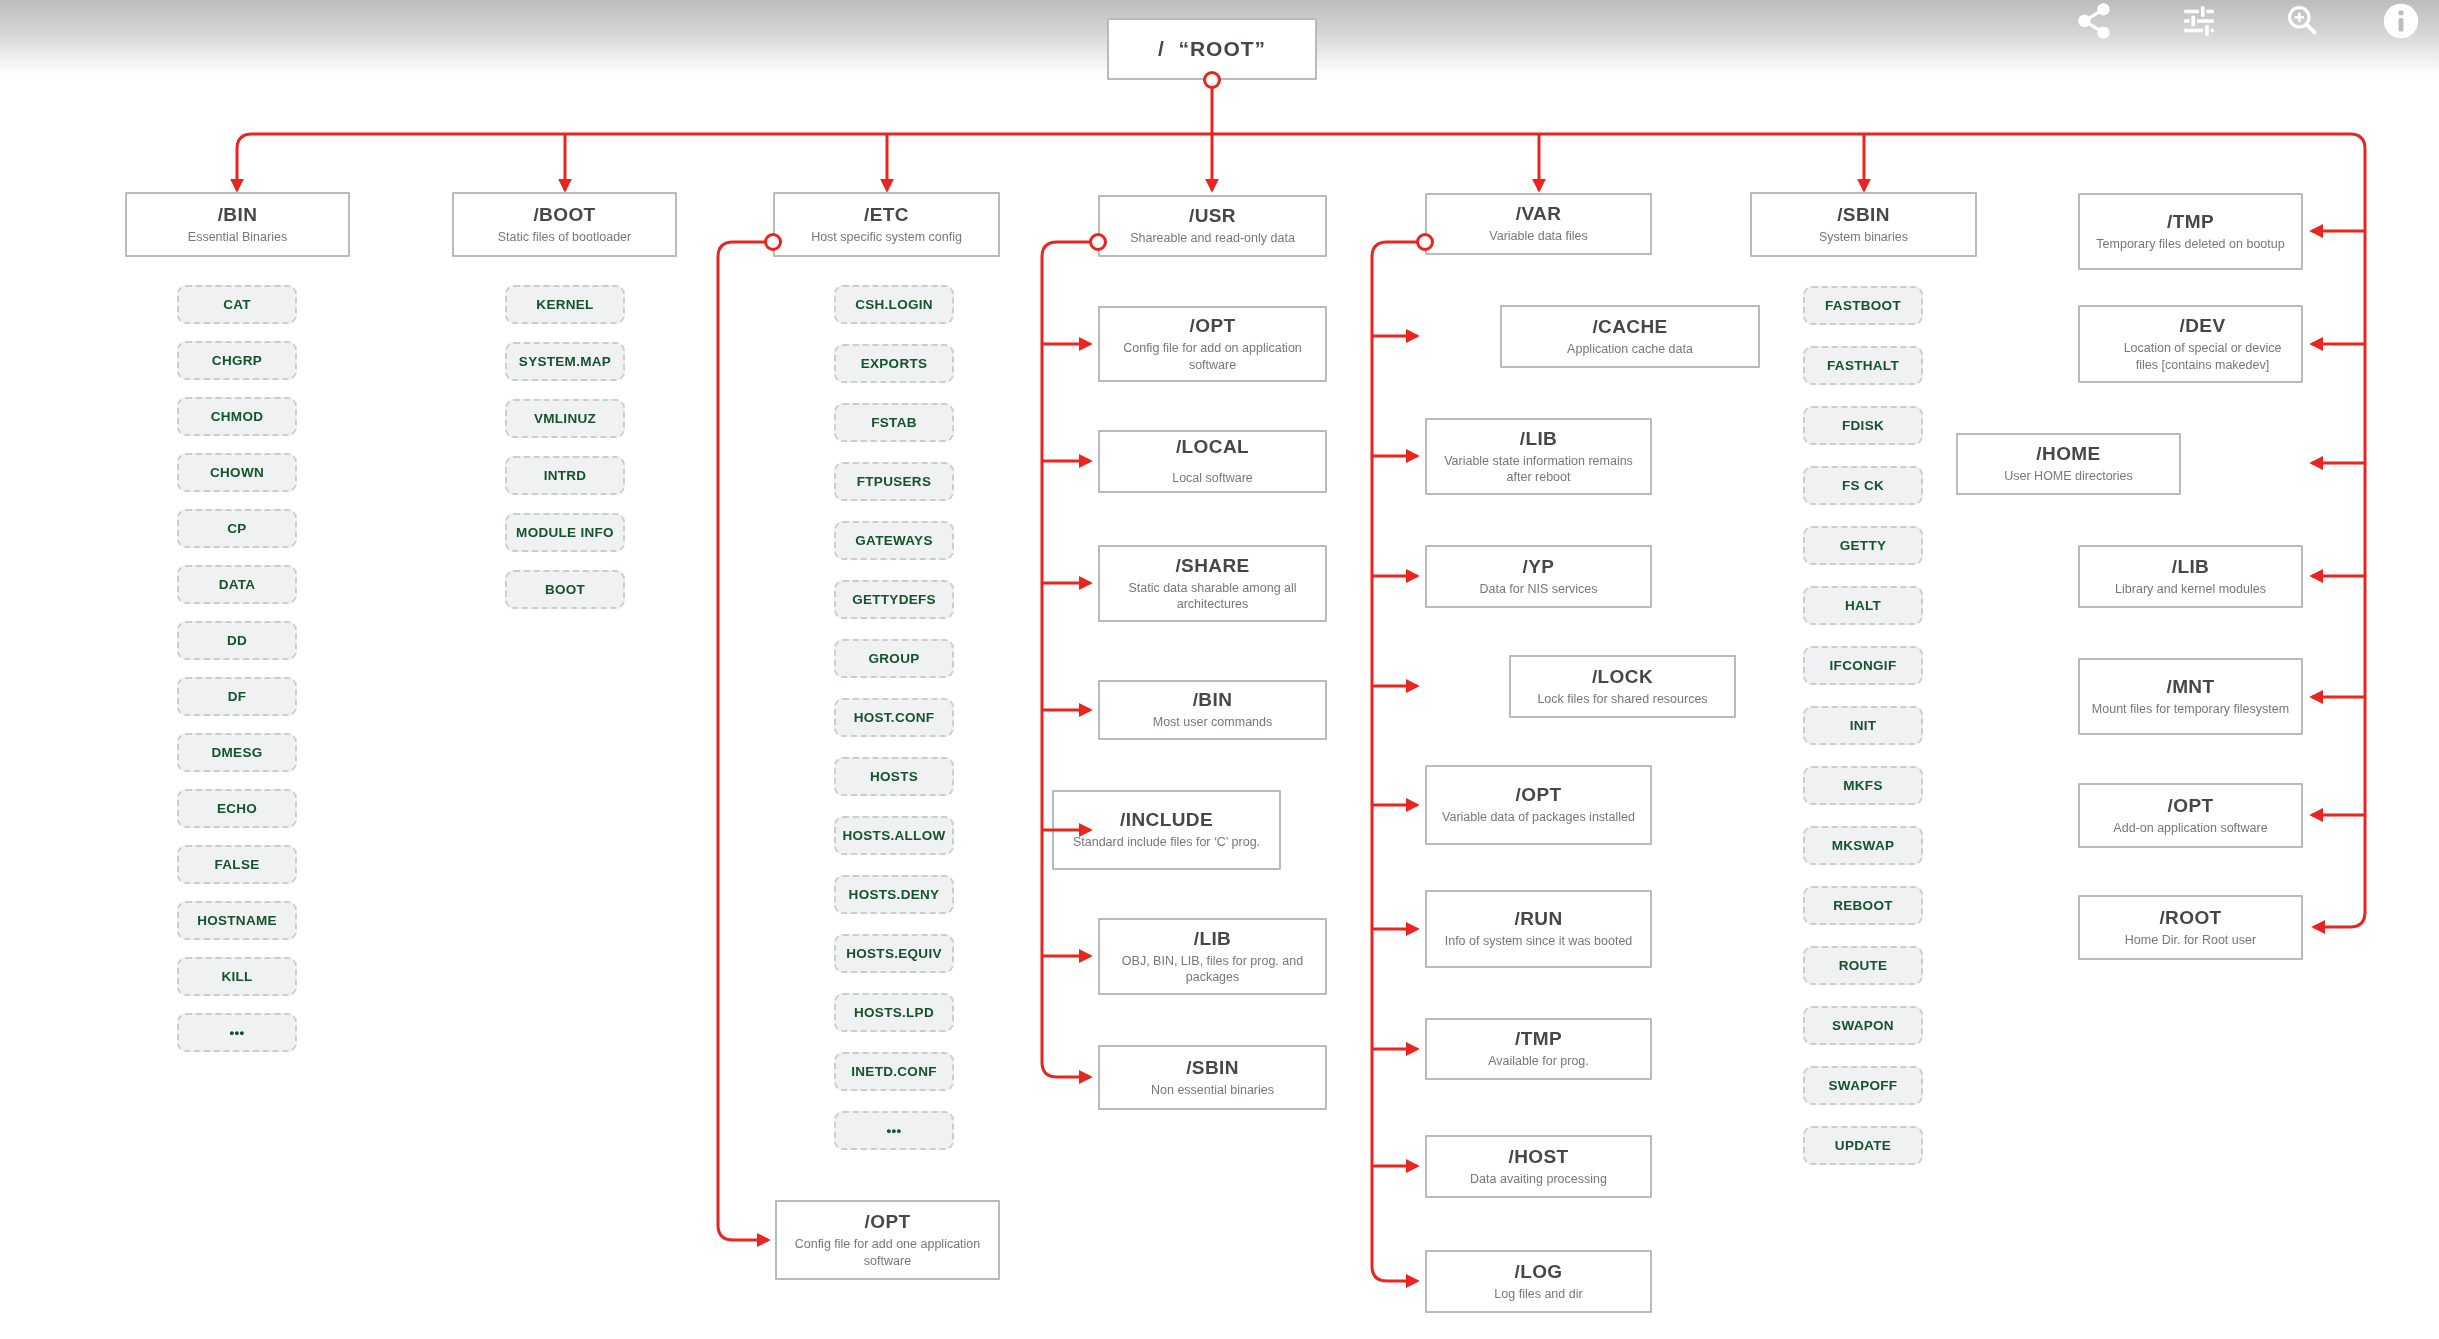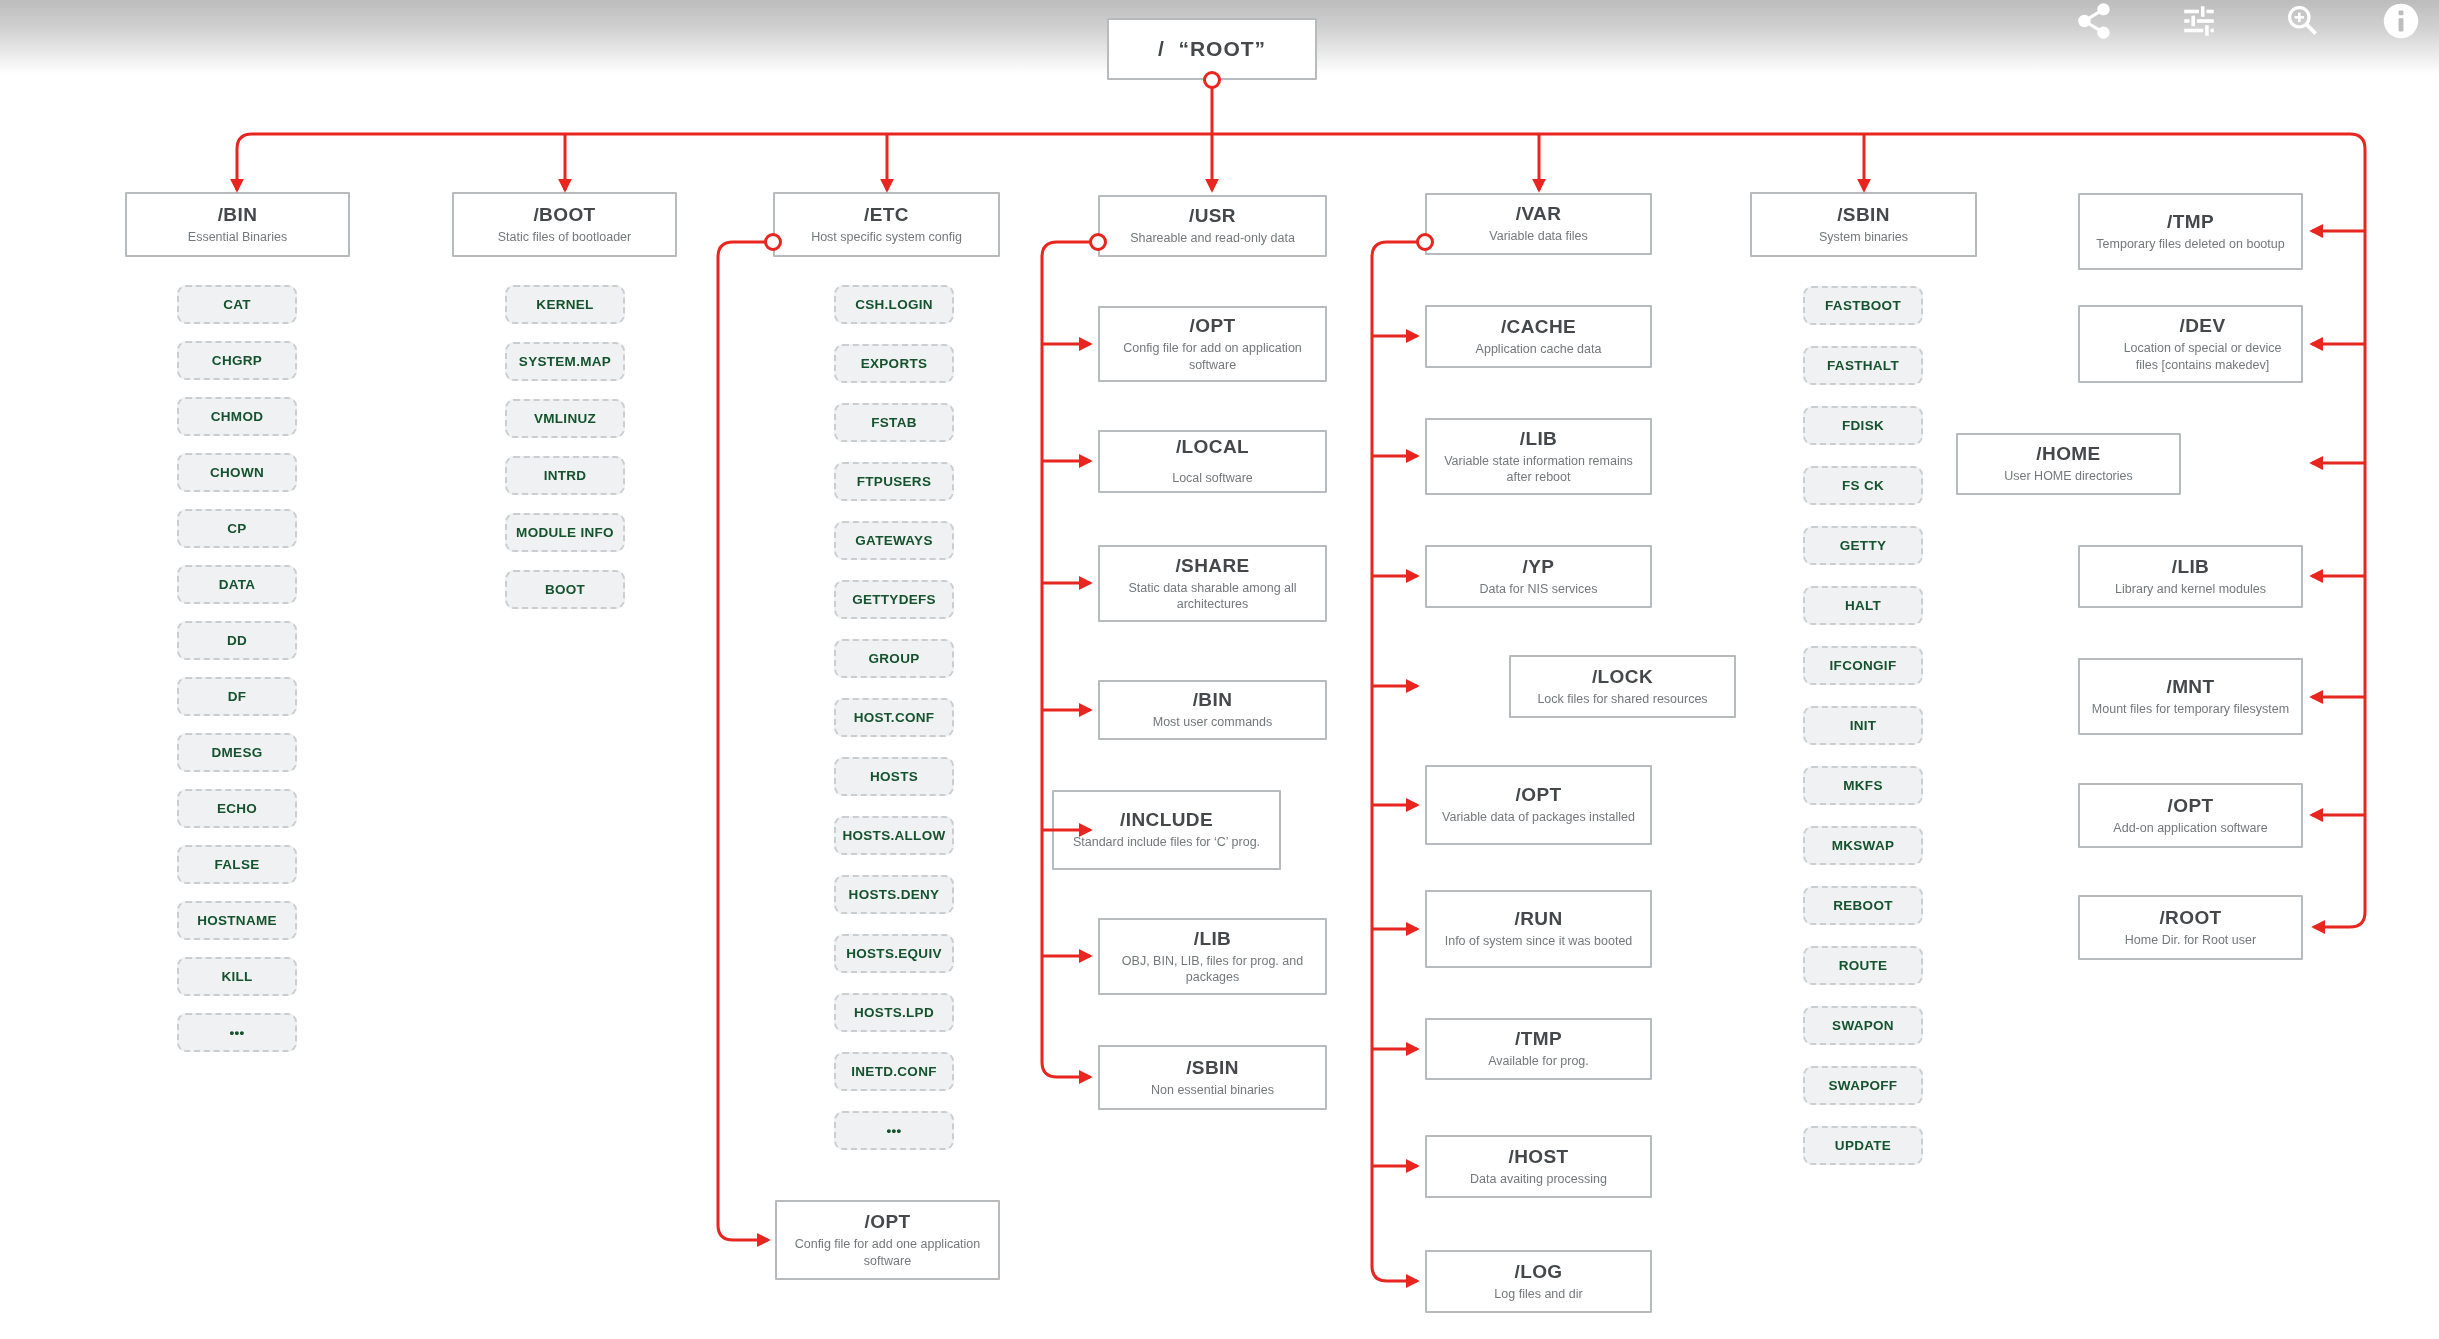--- a/index.html
+++ b/index.html
@@ -182,21 +182,21 @@
   </div>
   <div class="hbox" style="left:1098px;top:918px;width:229px;height:77px;">
     <div class="t">/LIB</div>
     <div class="s">OBJ, BIN, LIB, files for prog. and packages</div>
   </div>
   <div class="hbox" style="left:1098px;top:1045px;width:229px;height:65px;">
     <div class="t">/SBIN</div>
     <div class="s">Non essential binaries</div>
   </div>
 
-  <div class="hbox" style="left:1425px;top:305px;width:227px;height:63px;">
+  <div class="hbox" style="left:1500px;top:305px;width:260px;height:63px;">
     <div class="t">/CACHE</div>
     <div class="s">Application cache data</div>
   </div>
   <div class="hbox" style="left:1425px;top:418px;width:227px;height:77px;">
     <div class="t">/LIB</div>
     <div class="s">Variable state information remains after reboot</div>
   </div>
   <div class="hbox" style="left:1425px;top:545px;width:227px;height:63px;">
     <div class="t">/YP</div>
     <div class="s">Data for NIS services</div>

